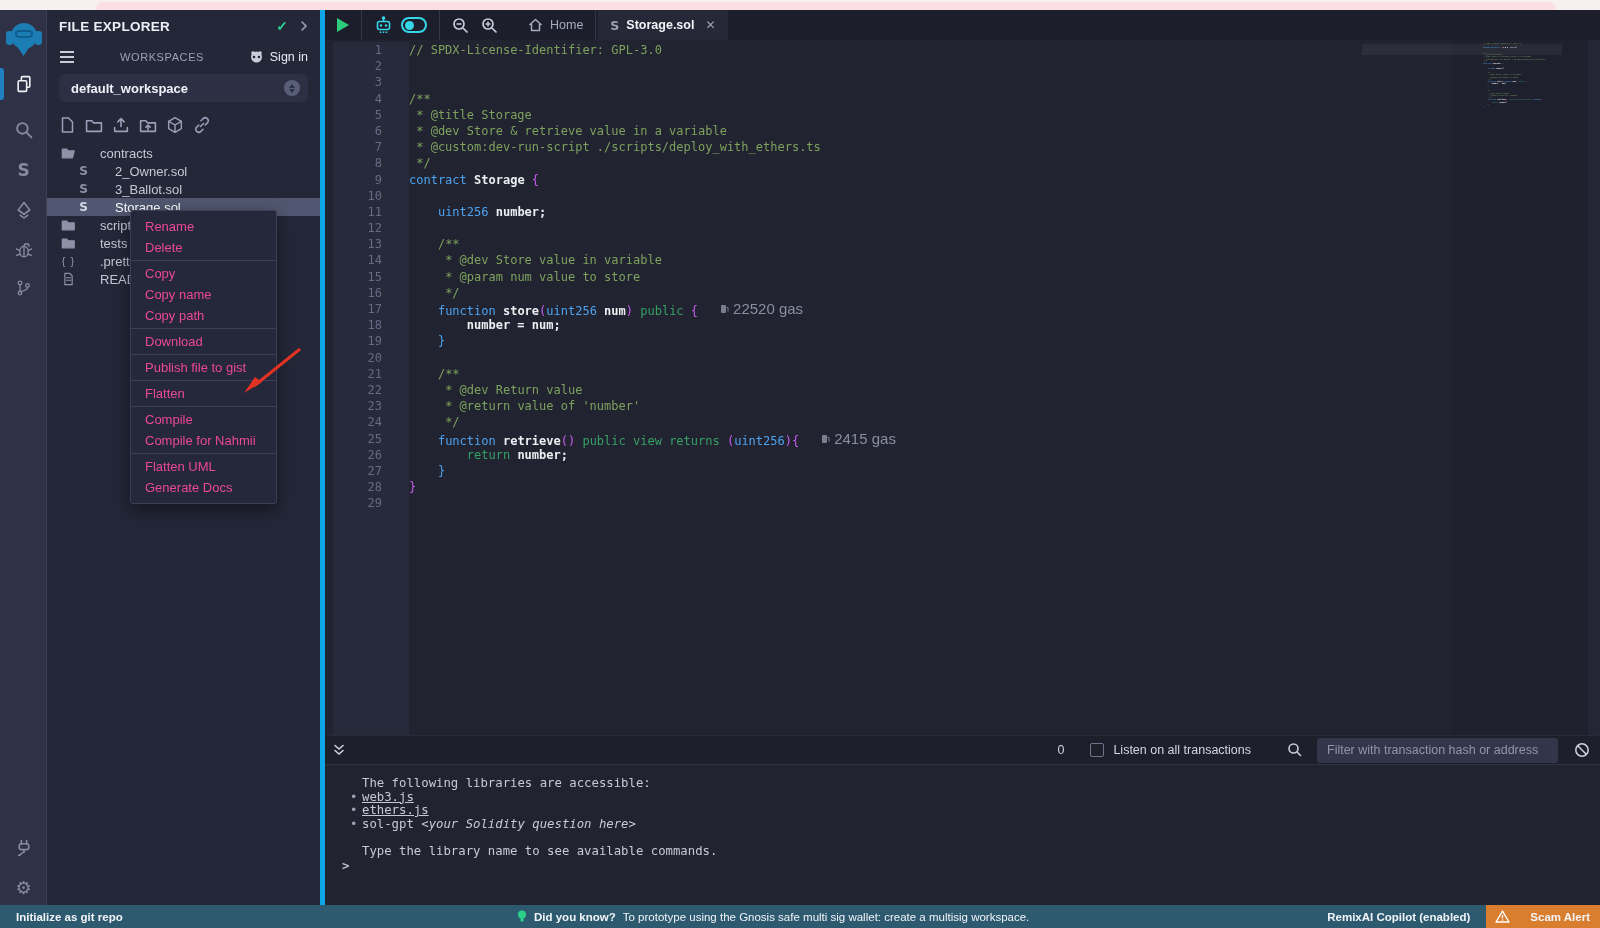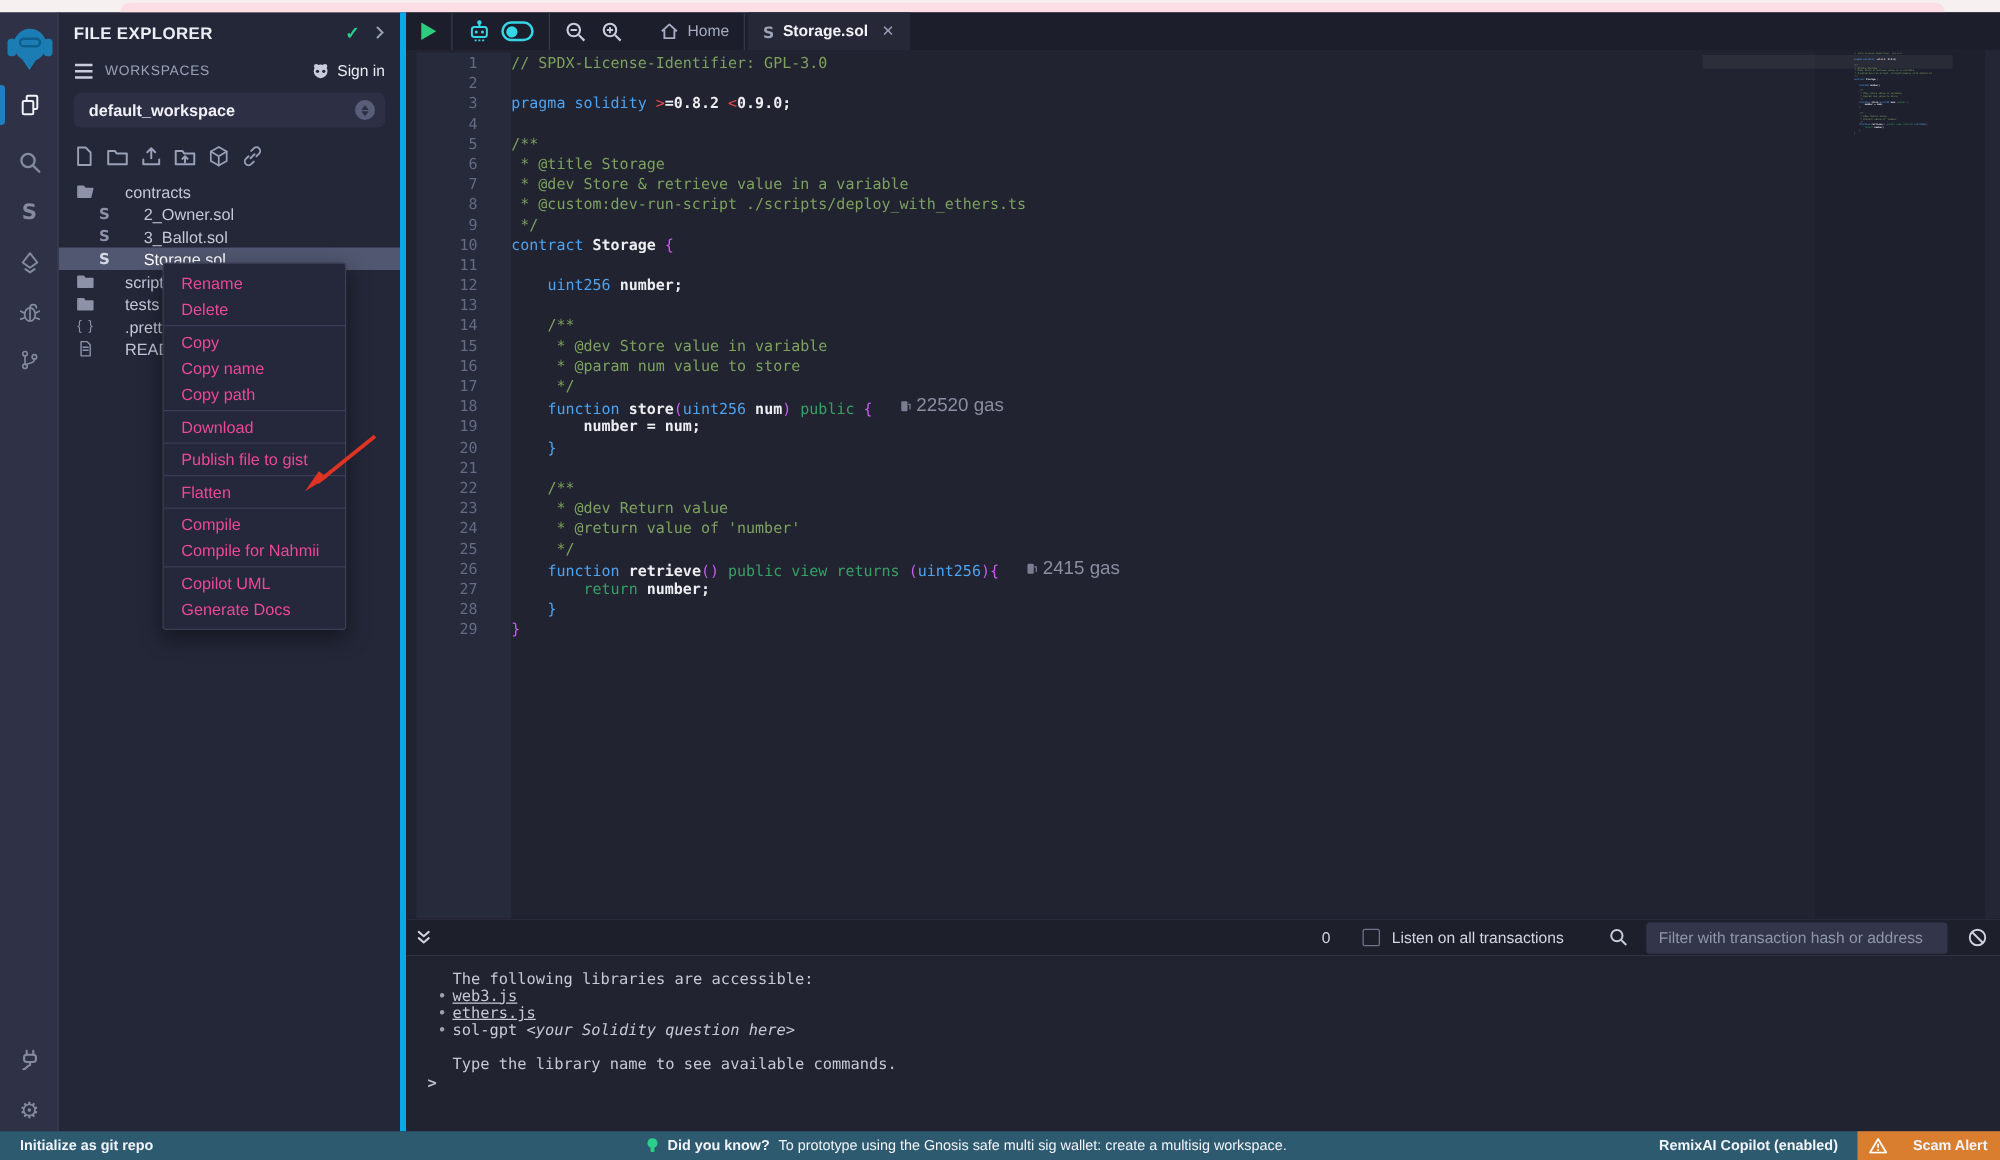--- a/index.html
+++ b/index.html
@@ -24,21 +24,21 @@
   .logo .earL,.logo .earR { position:absolute; top:8px; width:7px; height:14px; background:#1c7db4; border-radius:3px; }
   .logo .earL{ left:0; } .logo .earR{ right:0; }
   .logo .chin { position:absolute; left:12px; top:24px; width:12px; height:9px; background:#1c7db4; clip-path:polygon(0 0,100% 0,50% 100%); }
   .logo .visor { position:absolute; left:9px; top:7px; width:18px; height:8px; border:2px solid #0e5f8e; border-radius:6px; }
   
   #panel { position:absolute; left:47px; top:10px; width:273px; bottom:23px; background:#242738; }
   #panel-header { display:flex; align-items:center; height:32px; padding:0 10px 0 12px; }
   #panel-title { font-weight:bold; color:#eceef5; font-size:13.5px; letter-spacing:.3px; flex:1; }
   #panel-header .hicon { color:#9aa0b5; margin-left:10px; display:flex; }
   #panel-header .check { color:#2ecc8e; font-weight:bold; font-size:14px; }
-  #ws-row { display:flex; align-items:center; padding:8px 12px 4px 12px; color:#9ba0b5; }
+  #ws-row { display:flex; align-items:center; padding:8px 12px 4px 12px; color:#9ba0b5;gap:36px; }
   #ws-label { font-size:11px; letter-spacing:.6px; margin-left:9px; flex:1; }
   #signin { display:flex; align-items:center; gap:5px; color:#e8eaf2; font-size:12.5px; cursor:pointer; }
   #ws-select { margin:6px 12px 0 12px; height:28px; background:#2d3045; border-radius:6px; display:flex; align-items:center; padding:0 8px 0 12px; cursor:pointer; }
   #ws-name { flex:1; color:#f0f1f7; font-weight:bold; font-size:13px; }
   #ws-stepper { width:16px; height:16px; border-radius:50%; background:#585d78; display:flex; flex-direction:column; align-items:center; justify-content:center; gap:1px; }
   #ws-stepper i { display:block; width:0; height:0; border-left:3px solid transparent; border-right:3px solid transparent; }
   #ws-stepper .up { border-bottom:4px solid #2d3045; }
   #ws-stepper .dn { border-top:4px solid #2d3045; }
   #fe-actions { display:flex; gap:9px; padding:14px 12px 8px 12px; color:#9aa0b8; }
   #fe-actions span { display:flex; cursor:pointer; }
@@ -369,21 +369,21 @@
         <div class="menu-item">Publish file to gist</div>
       </div>
       <div class="menu-group">
         <div class="menu-item">Flatten</div>
       </div>
       <div class="menu-group">
         <div class="menu-item">Compile</div>
         <div class="menu-item">Compile for Nahmii</div>
       </div>
       <div class="menu-group">
-        <div class="menu-item">Copilot UML</div>
+        <div class="menu-item">Flatten UML</div>
         <div class="menu-item">Generate Docs</div>
       </div>
     </div>
 
   <svg id="red-arrow" width="84" height="66" viewBox="0 0 84 66">
     <line x1="72" y1="13" x2="26" y2="50" stroke="#e03324" stroke-width="3"></line>
     <polygon points="16,57 34,46 27,41" fill="#e03324"></polygon>
   </svg>
 
   <div id="main" style="border-left:5px solid #0ea5e9;">
@@ -466,21 +466,20 @@
           <div class="gut-ln">24</div>
           <div class="gut-ln">25</div>
           <div class="gut-ln">26</div>
           <div class="gut-ln">27</div>
           <div class="gut-ln">28</div>
           <div class="gut-ln">29</div>
         </div>
       <div id="code">
           <div class="code-line"><span class="tok-cm">// SPDX-License-Identifier: GPL-3.0</span></div>
           <div class="code-line"></div>
-          <div class="code-line"><span class="tok-kw">pragma solidity </span><span class="tok-op">&gt;</span><span class="tok-id">=0.8.2 </span><span class="tok-op">&lt;</span><span class="tok-id">0.9.0;</span></div>
           <div class="code-line"></div>
           <div class="code-line"><span class="tok-cm">/**</span></div>
           <div class="code-line"><span class="tok-cm"> * @title Storage</span></div>
           <div class="code-line"><span class="tok-cm"> * @dev Store &amp; retrieve value in a variable</span></div>
           <div class="code-line"><span class="tok-cm"> * @custom:dev-run-script ./scripts/deploy_with_ethers.ts</span></div>
           <div class="code-line"><span class="tok-cm"> */</span></div>
           <div class="code-line"><span class="tok-kw">contract </span><span class="tok-id">Storage </span><span class="tok-pu">{</span></div>
           <div class="code-line"></div>
           <div class="code-line"><span class="tok-pl">    </span><span class="tok-kw">uint256 </span><span class="tok-id">number;</span></div>
           <div class="code-line"></div>

